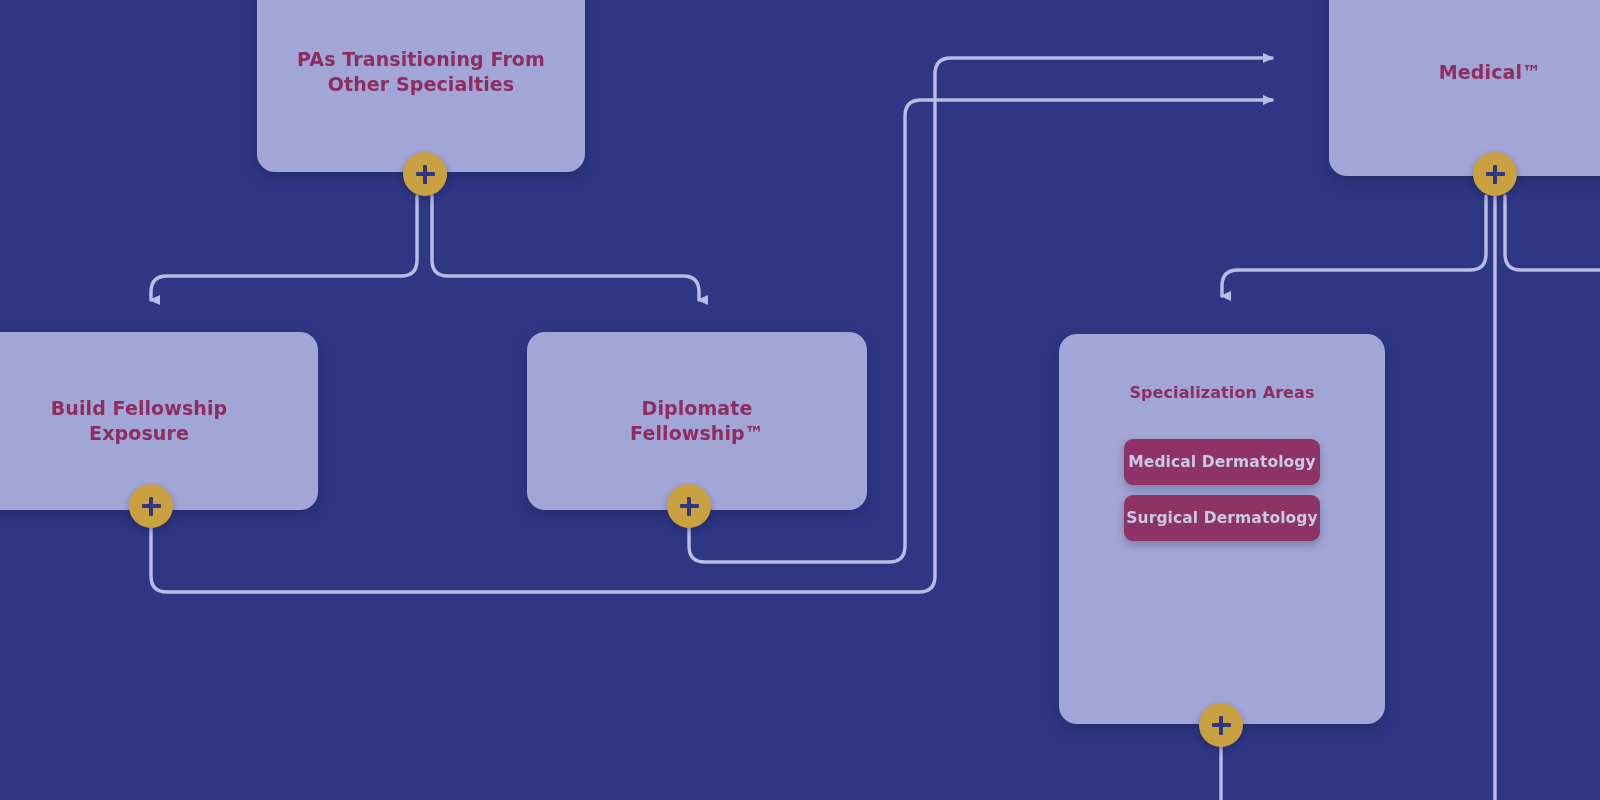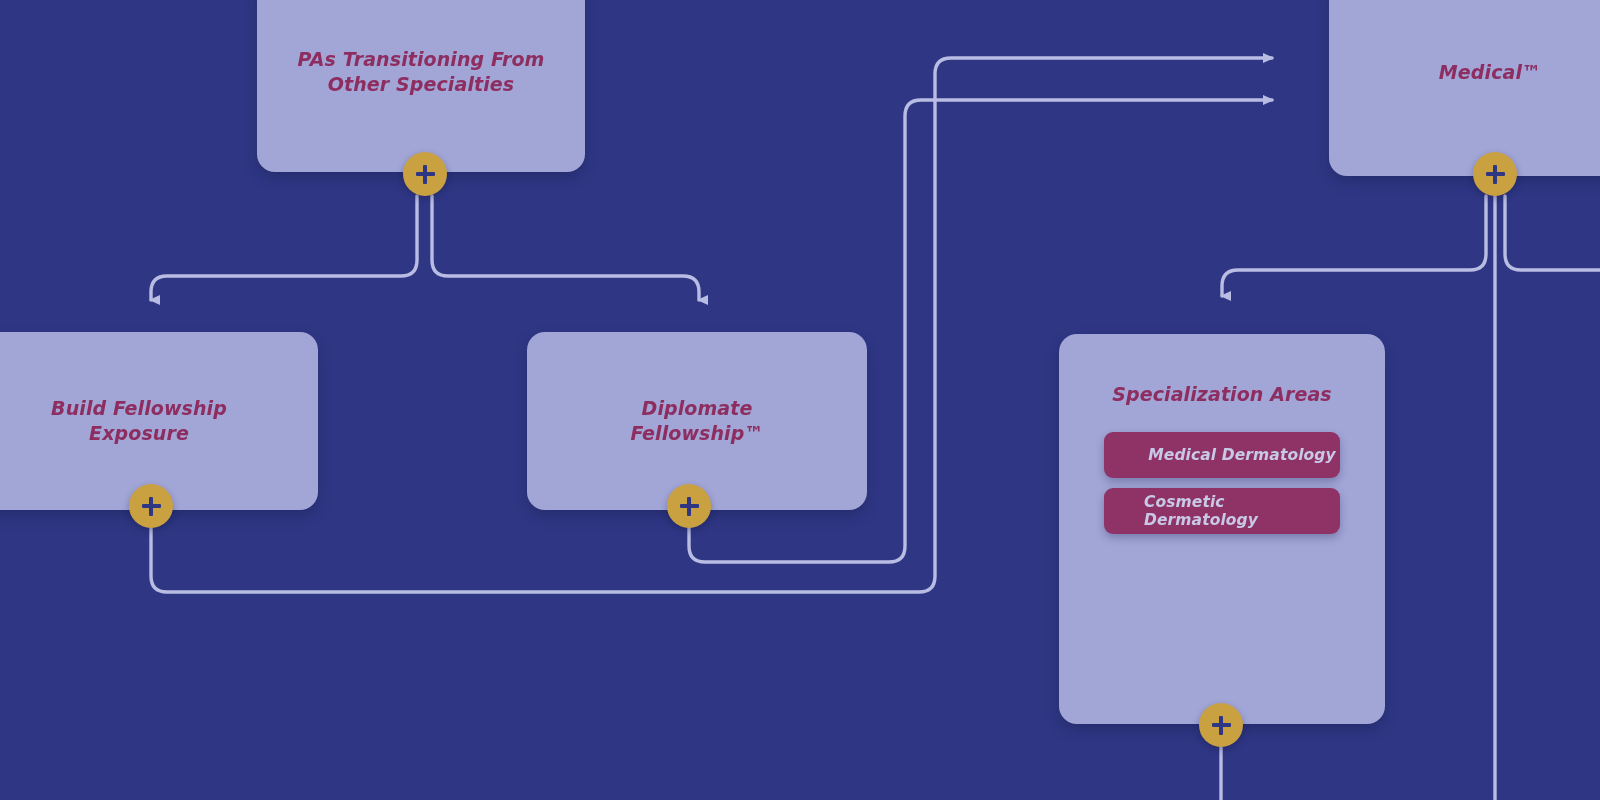--- a/index.html
+++ b/index.html
@@ -2,21 +2,21 @@
 <html><head>
 <meta charset="utf-8">
 <style>
   html,body{margin:0;padding:0;}
   body{
     width:1600px;height:800px;overflow:hidden;
     background:#2f3785;
     font-family:"DejaVu Sans","Liberation Sans",sans-serif;
     position:relative;
   }
-  #canvas{position:absolute;inset:0;width:1600px;height:800px;font-style:italic;}
+  #canvas{position:absolute;inset:0;width:1600px;height:800px;}
 
   
   #edges{position:absolute;left:0;top:0;width:1600px;height:800px;pointer-events:none;}
 
   
   .node{
     position:absolute;
     background:#a2a6d7;
     border-radius:18px;
     box-shadow:0 6px 14px rgba(18,22,60,.30);
@@ -35,34 +35,33 @@
   }
 
   
   #node-pas{left:257px;top:-28px;width:328px;height:200px;}
   #node-build{left:-40px;top:332px;width:358px;height:178px;}
   #node-diplomate{left:527px;top:332px;width:340px;height:178px;}
   #node-dermpa{left:1329px;top:-30px;width:330px;height:206px;}
   #node-dermpa .node-title{transform:translateX(-4px);}
   #node-spec{left:1059px;top:334px;width:326px;height:390px;justify-content:flex-start;padding-top:48px;}
 
-  #node-spec .node-title{font-size:19px;margin-bottom:25px;}
+  #node-spec .node-title{font-size:16px;margin-bottom:36px;}
 
   .chip-list{display:flex;flex-direction:column;gap:10px;align-items:center;width:100%;}
   .chip{
     width:196px;height:46px;
     background:#8f3266;
     border-radius:9px;
     color:#c7c9e6;
     font-size:15.5px;
     font-weight:bold;
     display:flex;align-items:center;justify-content:center;
     box-shadow:0 4px 8px rgba(18,22,60,.28);
     letter-spacing:.1px;
-    padding-left:40px;
   }
 
   
   .plus{
     position:absolute;
     width:44px;height:44px;border-radius:50%;
     background:#c9a141;
     display:flex;align-items:center;justify-content:center;
     box-shadow:0 3px 7px rgba(18,22,60,.33);
   }
@@ -129,21 +128,21 @@
   </div>
 
   <div class="node" id="node-dermpa">
     <div class="node-title">Medical™</div>
   </div>
 
   <div class="node" id="node-spec">
     <div class="node-title">Specialization Areas</div>
     <div class="chip-list">
       <div class="chip">Medical Dermatology</div>
-      <div class="chip">Cosmetic Dermatology</div>
+      <div class="chip">Surgical Dermatology</div>
     </div>
   </div>
 
   <div class="plus" id="plus-pas"></div>
   <div class="plus" id="plus-build"></div>
   <div class="plus" id="plus-diplomate"></div>
   <div class="plus" id="plus-dermpa"></div>
   <div class="plus" id="plus-spec"></div>
 
 </div>

